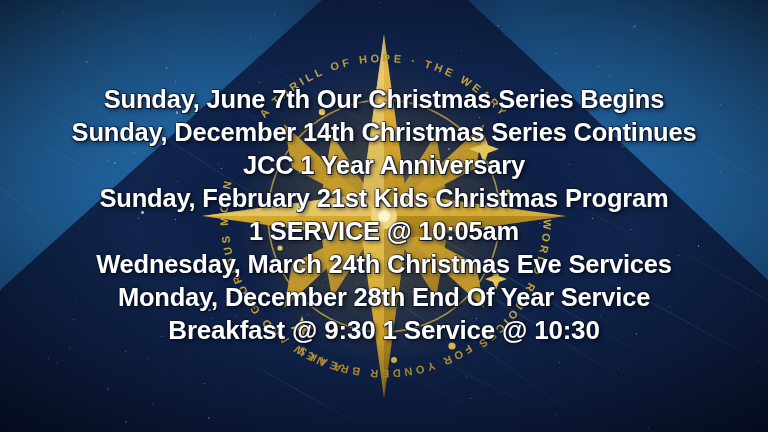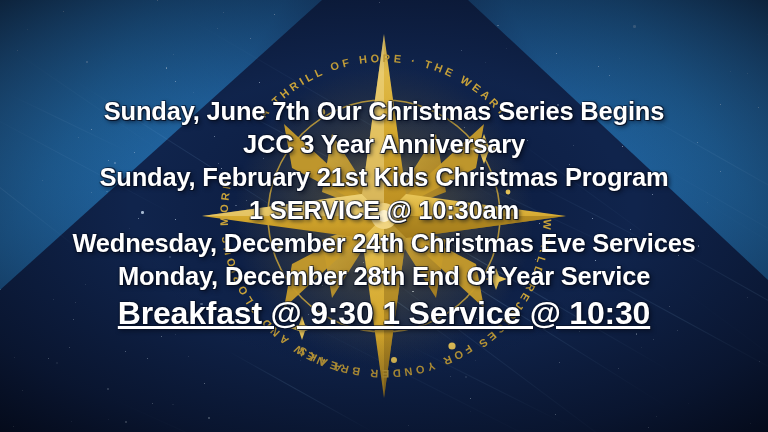--- a/index.html
+++ b/index.html
@@ -90,21 +90,21 @@
     white-space:nowrap;
     text-align:center;
     text-shadow:
        0 0 1px rgba(8,16,36,.95),
        1px 1px 0 rgba(8,16,36,.85),
       -1px 1px 0 rgba(8,16,36,.55),
        1px -1px 0 rgba(8,16,36,.55),
        2px 2px 4px rgba(4,10,26,.75);
     -webkit-font-smoothing:antialiased;
   }
-  .line.tight{font-size:32px;text-decoration:underline;}
+  .line.tight{font-size:26px;}
 </style>
 </head>
 <body>
 
 <div id="slide">
 
   <div class="bg-base"></div>
   <div class="wedge wedge-l"></div>
   <div class="wedge wedge-r"></div>
   <div class="wedge-fade"></div>
@@ -372,21 +372,22 @@
     </text>
     <text>
       <textPath href="#arcLeft" startOffset="50%" text-anchor="middle">A NEW AND GLORIOUS MORN</textPath>
     </text>
   </svg>
 
   <div class="bg-vign"></div>
 
   <div id="lines">
     <div class="line">Sunday, June 7th Our Christmas Series Begins</div>
-    <div class="line">JCC 3 Year Anniversary</div>
+    <div class="line">Sunday, December 14th Christmas Series Continues</div>
+    <div class="line">JCC 1 Year Anniversary</div>
     <div class="line">Sunday, February 21st Kids Christmas Program</div>
-    <div class="line">1 SERVICE @ 10:30am</div>
-    <div class="line">Wednesday, December 24th Christmas Eve Services</div>
+    <div class="line">1 SERVICE @ 10:05am</div>
+    <div class="line">Wednesday, March 24th Christmas Eve Services</div>
     <div class="line">Monday, December 28th End Of Year Service</div>
     <div class="line tight">Breakfast @ 9:30   1 Service @ 10:30</div>
   </div>
 
 </div>
 
 </body></html>

